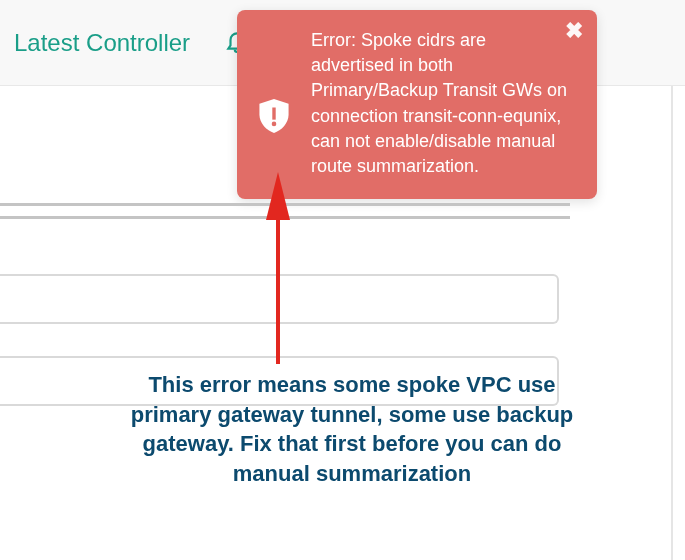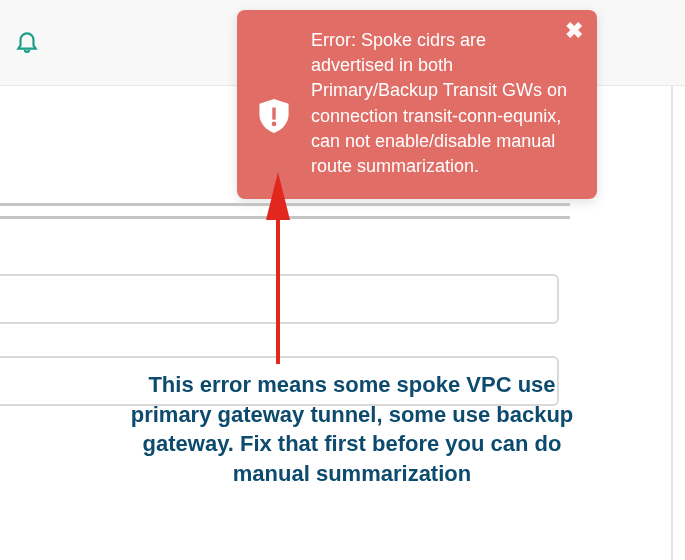--- a/index.html
+++ b/index.html
@@ -116,20 +116,21 @@
       color: #0c4a6e;
       font-size: 22px;
       font-weight: 700;
       line-height: 1.35;
     }
   </style>
 </head>
 <body>
 
 <div class="topbar">
+  <span class="topbar-title">Latest Controller</span>
   <span>
     <svg class="bell-icon" viewBox="0 0 24 24">
       <path d="M18 16v-5a6 6 0 10-12 0v5l-2 3h16l-2-3z"></path>
       <path d="M10 20a2 2 0 004 0"></path>
     </svg>
   </span>
 </div>
 
 <div class="alert">
   <div class="alert-icon-wrap">

